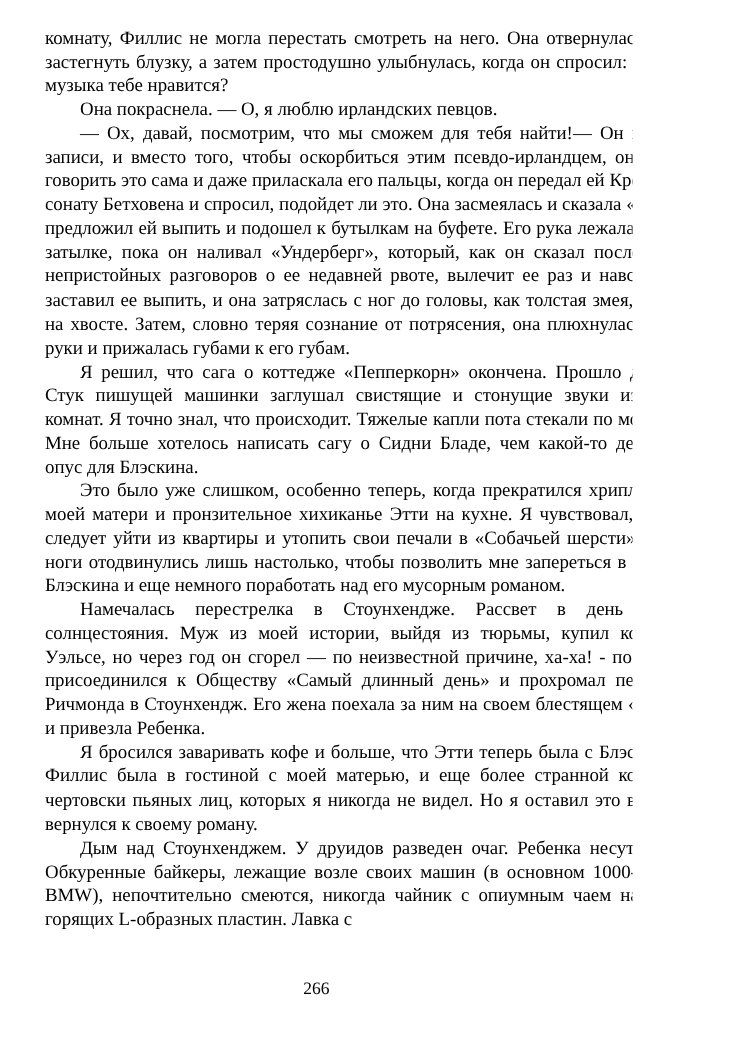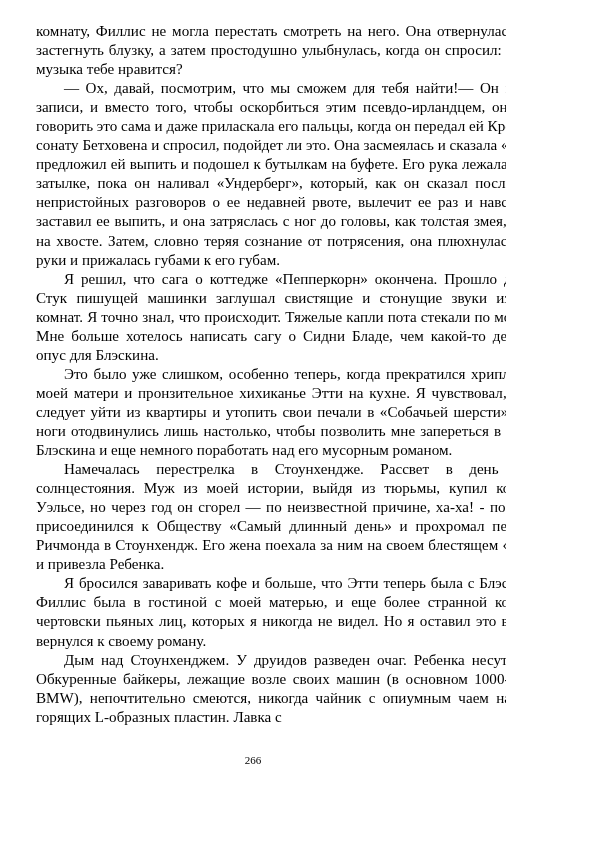--- a/index.html
+++ b/index.html
@@ -38,34 +38,35 @@
     -webkit-hyphens: none;
     hyphens: none;
   }
   .para.no-indent {
     text-indent: 0;
   }
   .page-number {
     position: absolute;
     left: 0;
     right: 0;
-    top: 754px;
+    top: 785px;
     text-align: center;
-    font-size: 11px;
+    font-size: 14px;
     line-height: 13px;
     color: #000000;
   }
 </style>
 </head>
 <body>
 
 <div class="page">
 
   <div class="text-block">
     <p class="para no-indent">комнату, Филлис не могла перестать смотреть на него. Она отвернулась, чтобы застегнуть блузку, а затем простодушно улыбнулась, когда он спросил: — Какая музыка тебе нравится?</p>
+    <p class="para">Она покраснела. — О, я люблю ирландских певцов.</p>
     <p class="para">— Ох, давай, посмотрим, что мы сможем для тебя найти!— Он перебрал записи, и вместо того, чтобы оскорбиться этим псевдо-ирландцем, она начала говорить это сама и даже приласкала его пальцы, когда он передал ей Крейцерову сонату Бетховена и спросил, подойдет ли это. Она засмеялась и сказала «нет». Он предложил ей выпить и подошел к бутылкам на буфете. Его рука лежала у нее на затылке, пока он наливал «Ундерберг», который, как он сказал после долгих непристойных разговоров о ее недавней рвоте, вылечит ее раз и навсегда. Он заставил ее выпить, и она затряслась с ног до головы, как толстая змея, стоящая на хвосте. Затем, словно теряя сознание от потрясения, она плюхнулась ему на руки и прижалась губами к его губам.</p>
     <p class="para">Я решил, что сага о коттедже «Пепперкорн» окончена. Прошло два часа. Стук пишущей машинки заглушал свистящие и стонущие звуки из других комнат. Я точно знал, что происходит. Тяжелые капли пота стекали по моему лбу. Мне больше хотелось написать сагу о Сидни Бладе, чем какой-то дерьмовый опус для Блэскина.</p>
     <p class="para">Это было уже слишком, особенно теперь, когда прекратился хриплый смех моей матери и пронзительное хихиканье Этти на кухне. Я чувствовал, что мне следует уйти из квартиры и утопить свои печали в «Собачьей шерсти», но мои ноги отодвинулись лишь настолько, чтобы позволить мне запереться в кабинете Блэскина и еще немного поработать над его мусорным романом.</p>
     <p class="para">Намечалась перестрелка в Стоунхендже. Рассвет в день летнего солнцестояния. Муж из моей истории, выйдя из тюрьмы, купил коттедж в Уэльсе, но через год он сгорел — по неизвестной причине, ха-ха! - поэтому он присоединился к Обществу «Самый длинный день» и прохромал пешком из Ричмонда в Стоунхендж. Его жена поехала за ним на своем блестящем «Вольво» и привезла Ребенка.</p>
     <p class="para">Я бросился заваривать кофе и больше, что Этти теперь была с Блэскином, а Филлис была в гостиной с моей матерью, и еще более странной компанией чертовски пьяных лиц, которых я никогда не видел. Но я оставил это в покое и вернулся к своему роману.</p>
     <p class="para">Дым над Стоунхенджем. У друидов разведен очаг. Ребенка несут высоко. Обкуренные байкеры, лежащие возле своих машин (в основном 1000-кубовых BMW), непочтительно смеются, никогда чайник с опиумным чаем над огнем горящих L-образных пластин. Лавка с</p>
   </div>
 
   <div class="page-number">266</div>
 

